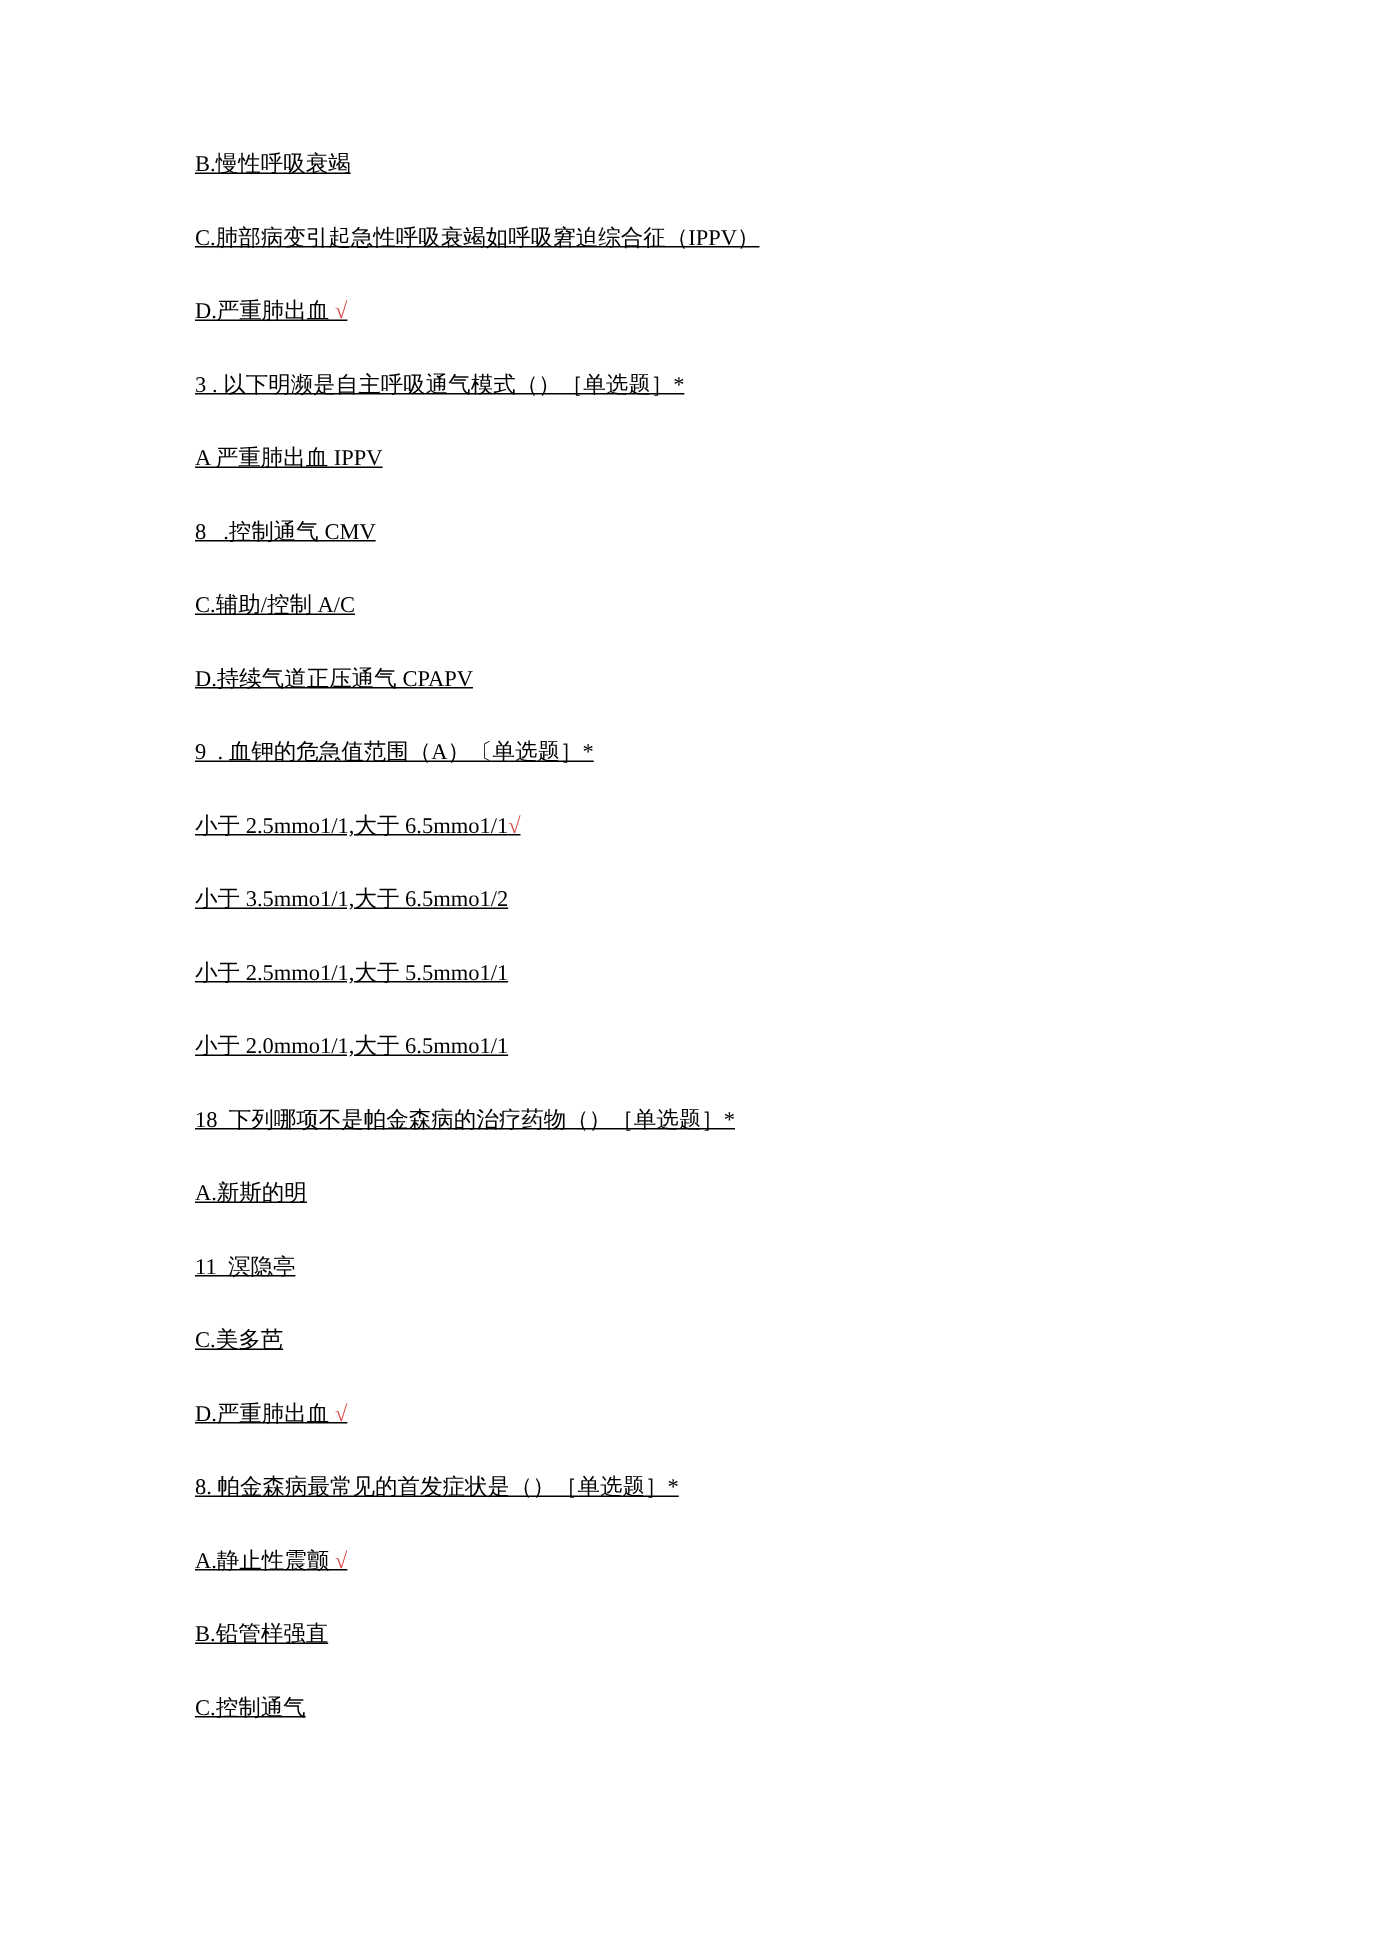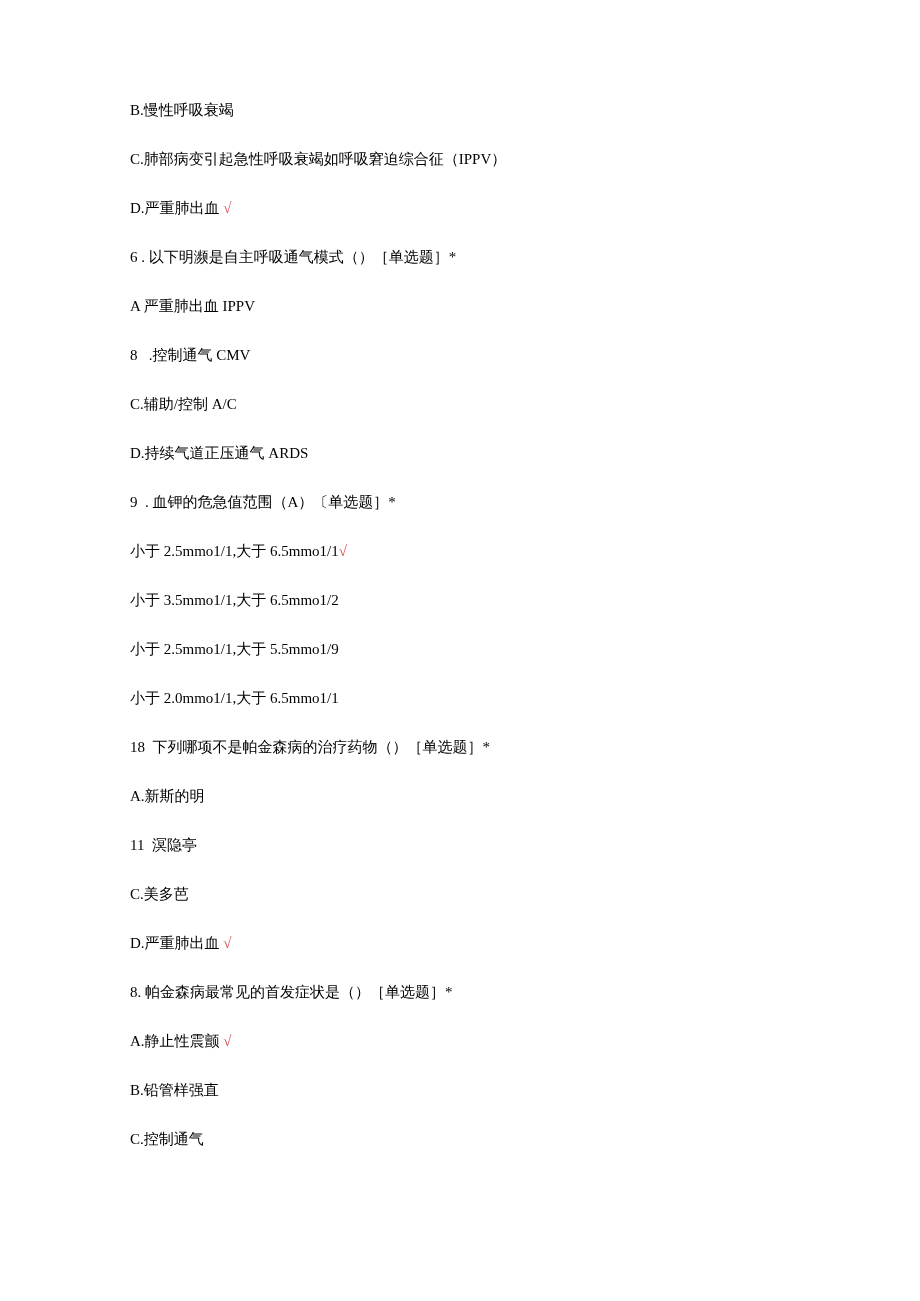--- a/index.html
+++ b/index.html
@@ -13,40 +13,41 @@
       width: 920px;
       height: 1301px;
       padding: 100px 130px 60px 130px;
       font-size: 15px;
       line-height: 1.4;
       color: #000000;
     }
     .line {
       margin-bottom: 28px;
       white-space: pre-wrap;
+      text-decoration: underline;
     }
     .check {
       color: #d94a4a;
     }
   </style>
 </head>
 <body>
 
 <div class="line"><span>B.慢性呼吸衰竭</span></div>
 <div class="line"><span>C.肺部病变引起急性呼吸衰竭如呼吸窘迫综合征（IPPV）</span></div>
 <div class="line"><span>D.严重肺出血 </span><span class="check">√</span></div>
-<div class="line"><span>6 . 以下明濒是自主呼吸通气模式（）［单选题］*</span></div>
+<div class="line"><span>3 . 以下明濒是自主呼吸通气模式（）［单选题］*</span></div>
 <div class="line"><span>A 严重肺出血 IPPV</span></div>
 <div class="line"><span>8   .控制通气 CMV</span></div>
 <div class="line"><span>C.辅助/控制 A/C</span></div>
-<div class="line"><span>D.持续气道正压通气 ARDS</span></div>
+<div class="line"><span>D.持续气道正压通气 CPAPV</span></div>
 <div class="line"><span>9  . 血钾的危急值范围（A）〔单选题］*</span></div>
 <div class="line"><span>小于 2.5mmo1/1,大于 6.5mmo1/1</span><span class="check">√</span></div>
 <div class="line"><span>小于 3.5mmo1/1,大于 6.5mmo1/2</span></div>
-<div class="line"><span>小于 2.5mmo1/1,大于 5.5mmo1/9</span></div>
+<div class="line"><span>小于 2.5mmo1/1,大于 5.5mmo1/1</span></div>
 <div class="line"><span>小于 2.0mmo1/1,大于 6.5mmo1/1</span></div>
 <div class="line"><span>18  下列哪项不是帕金森病的治疗药物（）［单选题］*</span></div>
 <div class="line"><span>A.新斯的明</span></div>
 <div class="line"><span>11  溟隐亭</span></div>
 <div class="line"><span>C.美多芭</span></div>
 <div class="line"><span>D.严重肺出血 </span><span class="check">√</span></div>
 <div class="line"><span>8. 帕金森病最常见的首发症状是（）［单选题］*</span></div>
 <div class="line"><span>A.静止性震颤 </span><span class="check">√</span></div>
 <div class="line"><span>B.铅管样强直</span></div>
 <div class="line"><span>C.控制通气</span></div>

